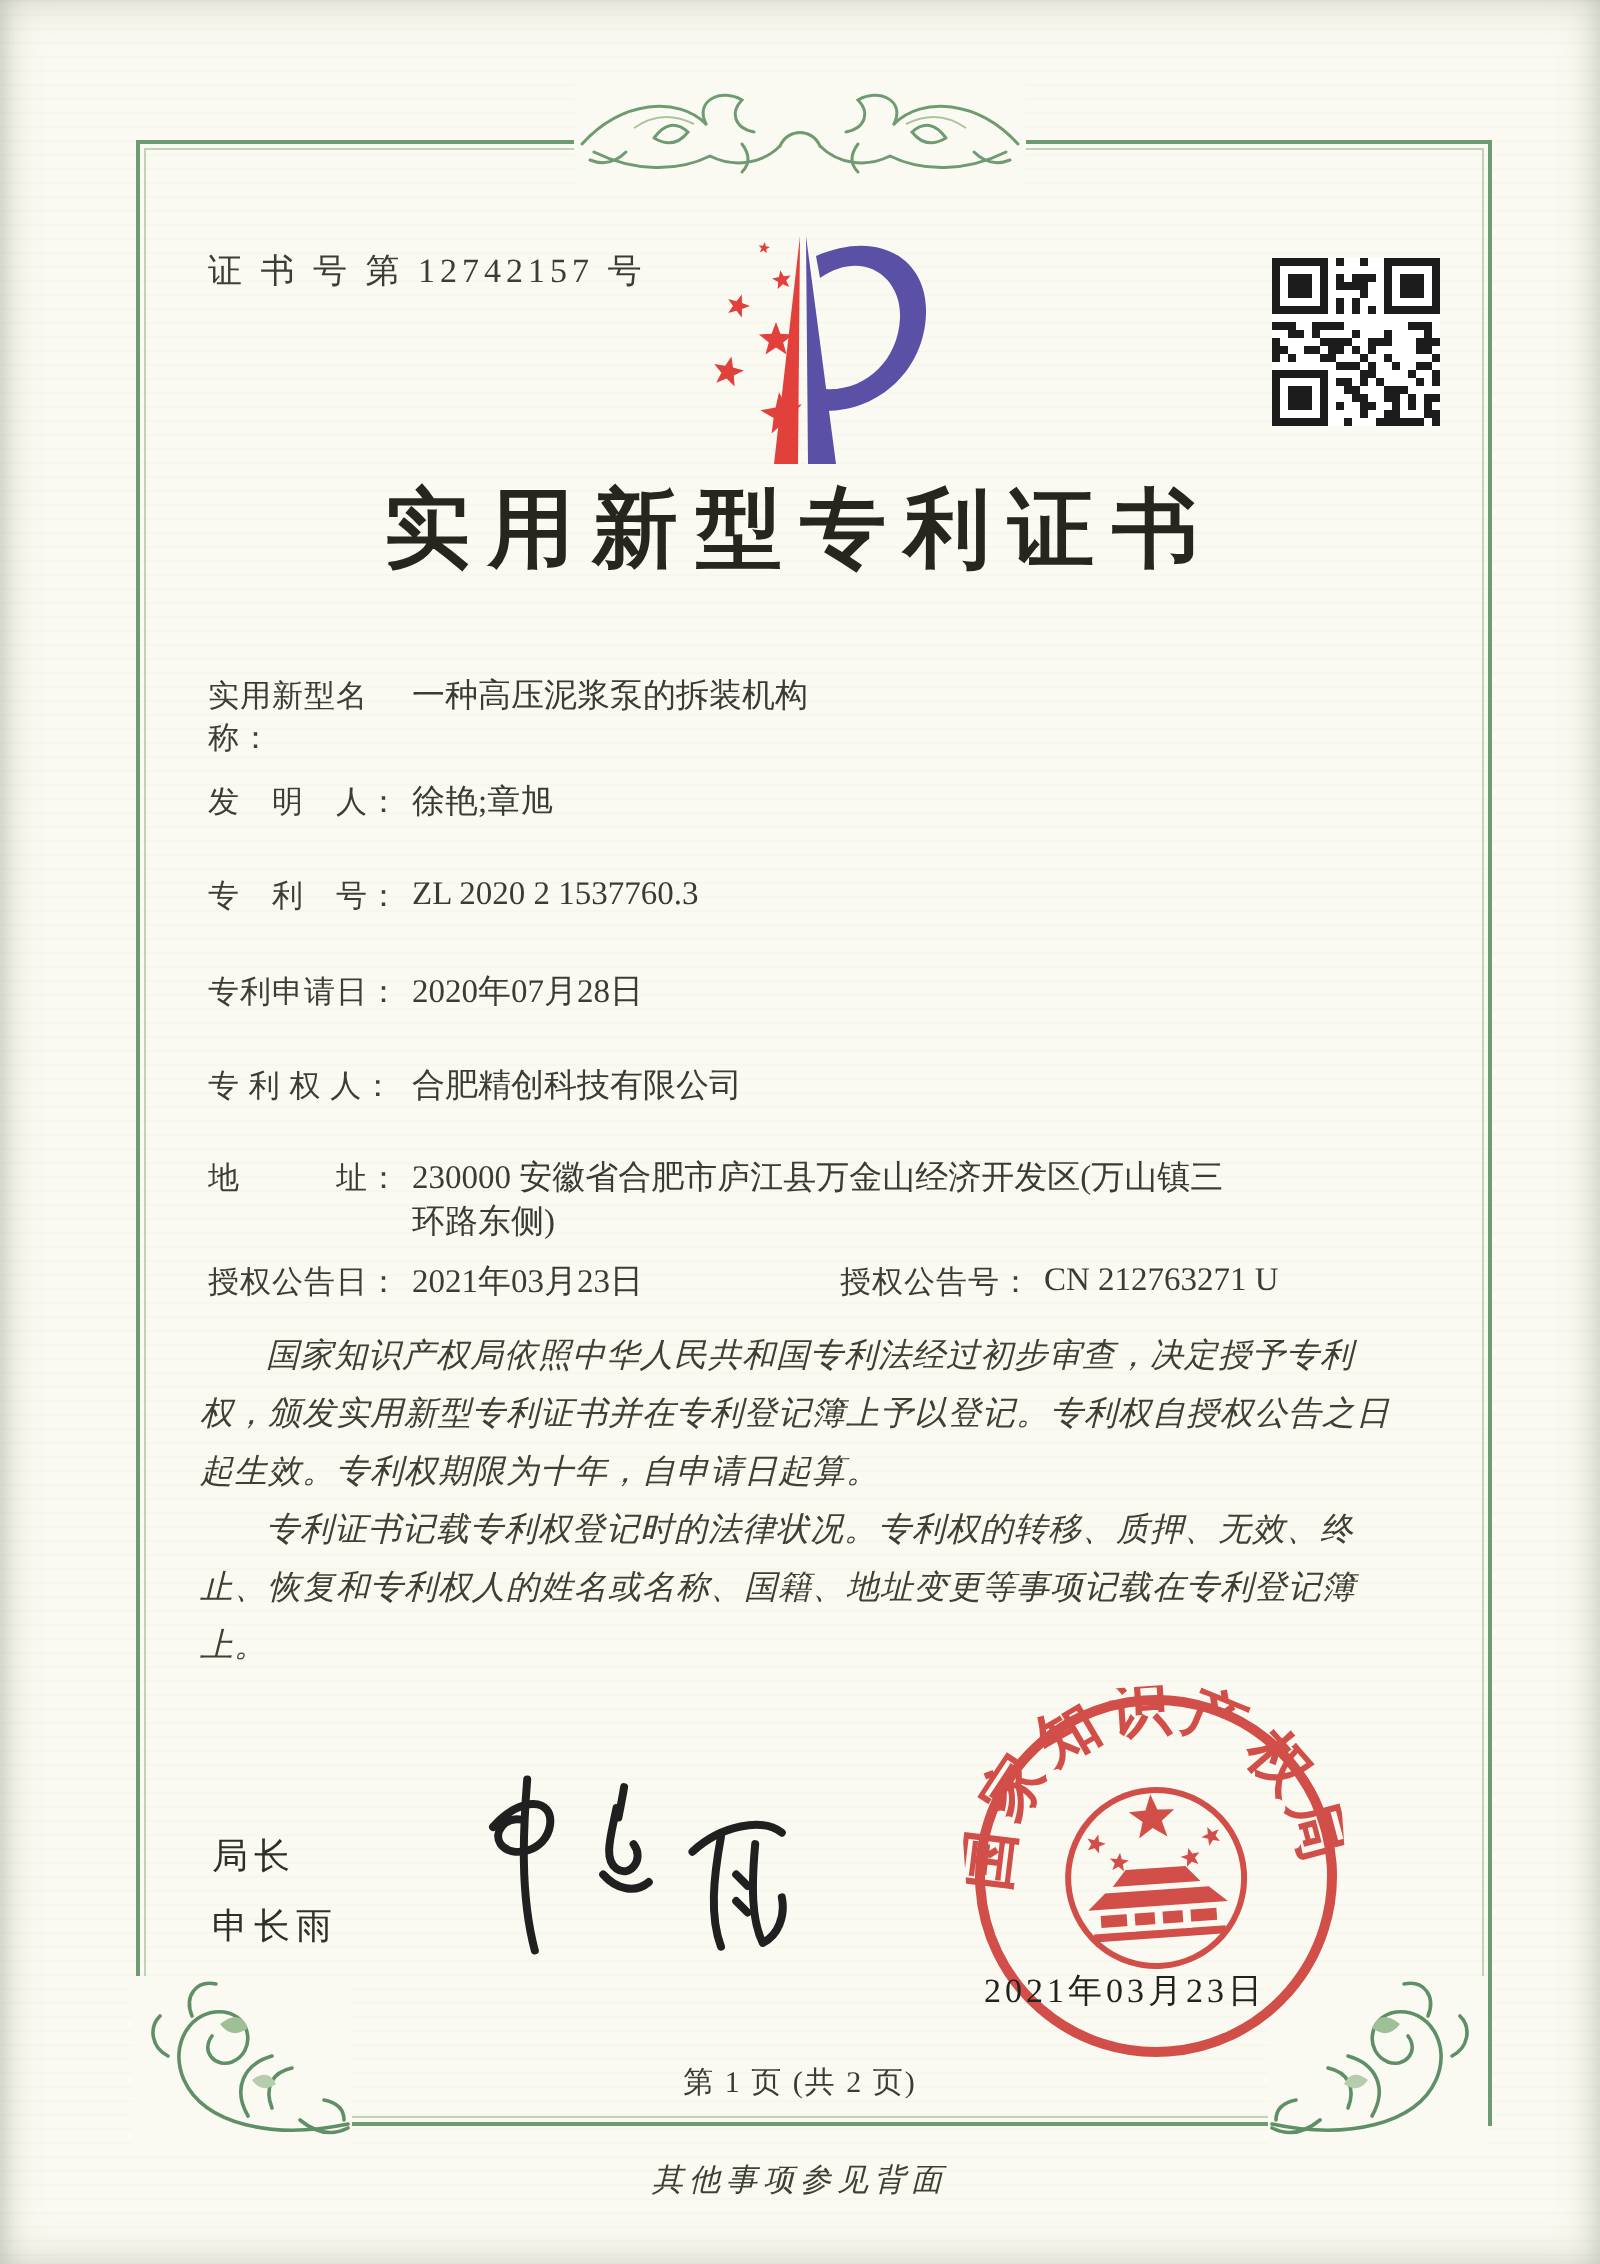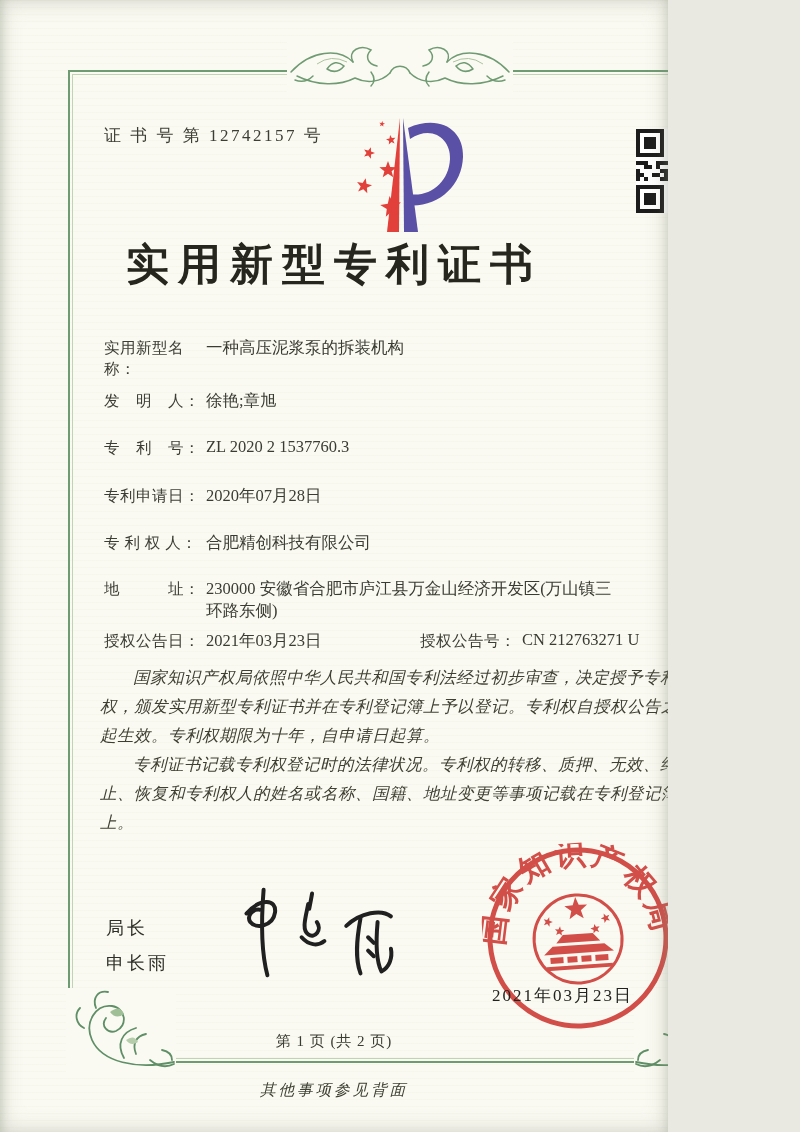--- a/index.html
+++ b/index.html
@@ -1,17 +1,17 @@
 <!DOCTYPE html>
 <html><head>
 <meta charset="utf-8">
 <style>
   html,body{margin:0;padding:0;}
   body{width:800px;height:1132px;background:#e9e8e1;font-family:"Liberation Serif","DejaVu Serif",serif;}
-  .paper{position:relative;width:668px;height:1132px;background:#fbfaf2;overflow:hidden;color:#35362e;}
+  .paper{position:relative;width:800px;height:1132px;background:#fbfaf2;overflow:hidden;color:#35362e;}
   .paper::before{content:"";position:absolute;inset:0;pointer-events:none;
     background:repeating-linear-gradient(180deg, rgba(160,185,150,0.055) 0 1px, transparent 1px 7px);}
   .paper::after{content:"";position:absolute;inset:0;pointer-events:none;
     box-shadow:inset 0 0 22px rgba(120,120,108,.30), inset 8px 0 10px -6px rgba(150,170,140,.35), inset -8px 0 10px -6px rgba(150,170,140,.25);}
   .frame{position:absolute;left:68px;top:70px;width:674px;height:989px;border:2px solid #6f9b73;}
   .frame::after{content:"";position:absolute;inset:2px;border:1px solid #c0d4b5;}
   .abs{position:absolute;}
   .cert-no{left:104px;top:124px;font-size:17px;letter-spacing:2.5px;color:#3c3d35;}
   .title{left:0;right:0;top:236px;margin:0;text-align:center;font-size:43px;font-weight:bold;
     letter-spacing:9px;color:#26261f;font-family:"Liberation Serif","DejaVu Serif",serif;}

